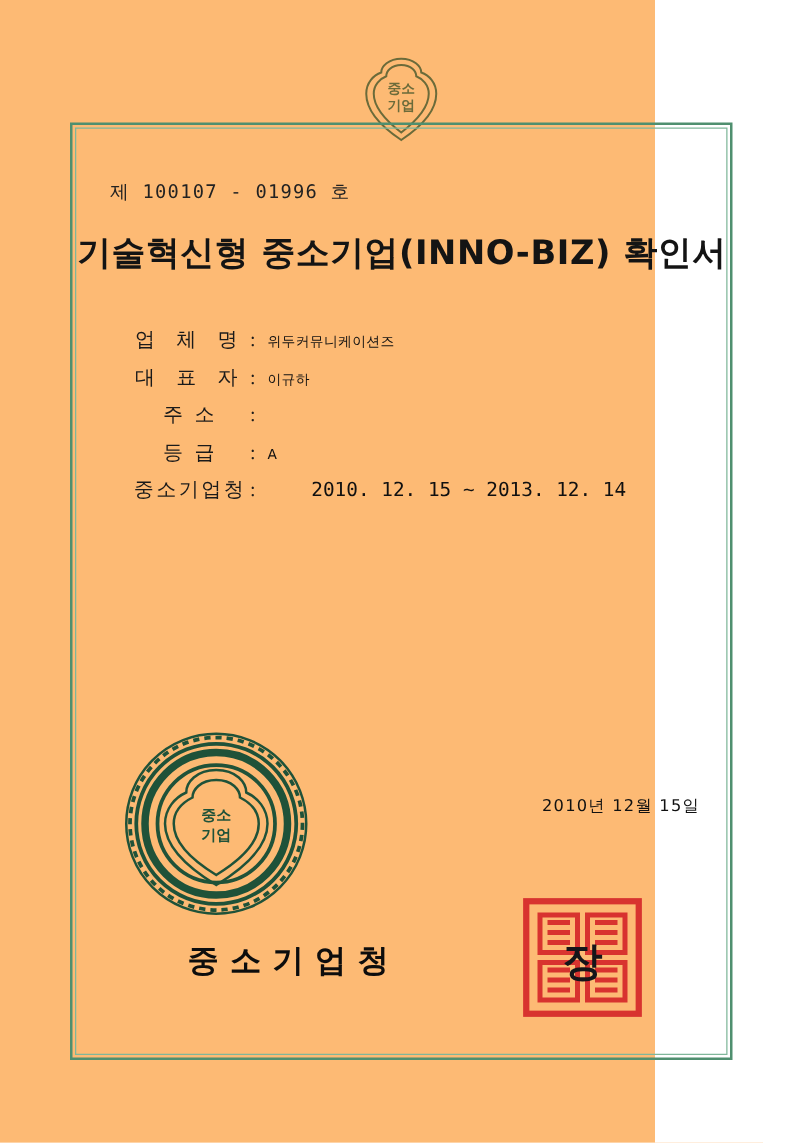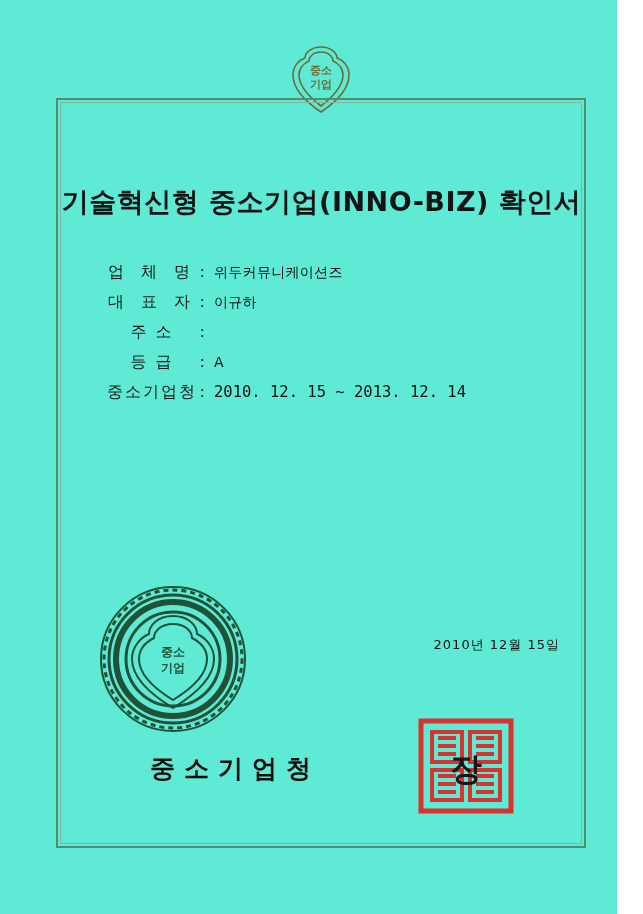--- a/index.html
+++ b/index.html
@@ -13,23 +13,23 @@
     font-family: "Liberation Serif", serif;
     color: #1b1b1b;
     position: relative;
     overflow: hidden;
   }
 
   .certificate {
     position: absolute;
     left: 0;
     top: 0;
-    width: 617px;
+    width: 524px;
     height: 914px;
-    background: #5eead4;
+    background: #fdba74;
     text-decoration: underline;
   }
 
   
   .frame {
     position: absolute;
     left: 56px;
     top: 98px;
     width: 530px;
     height: 750px;
@@ -100,28 +100,29 @@
     color: #1a1a1a;
     text-align: center;
   }
   .field-label.tight { letter-spacing: 2px; }
   .field-colon {
     flex: 0 0 14px;
     font-size: 16px;
   }
   .field-value {
     font-family: "DejaVu Sans", sans-serif;
-    font-size: 14px;
+    font-size: 11px;
     color: #101010;
     letter-spacing: 0.3px;
   }
   .field-value.mono {
     font-family: "DejaVu Sans Mono", monospace;
     font-size: 15.5px;
     letter-spacing: 0;
+    margin-left: 35px;
   }
 
   .body-text {
     position: absolute;
     left: 96px;
     top: 452px;
     width: 452px;
     font-size: 17.5px;
     line-height: 34px;
     font-family: "DejaVu Sans", sans-serif;
@@ -196,20 +197,21 @@
         <path d="M34 8 C42 8 46 13 46 17 C51 19 56 24 56 31 C56 42 47 52 34 62 C21 52 12 42 12 31 C12 24 17 19 22 17 C22 13 26 8 34 8 Z"></path>
       </g>
       <text x="34" y="30" text-anchor="middle" font-family="DejaVu Sans, sans-serif" font-size="11" fill="#6b6b3a" font-weight="bold">중소</text>
       <text x="34" y="44" text-anchor="middle" font-family="DejaVu Sans, sans-serif" font-size="11" fill="#6b6b3a" font-weight="bold">기업</text>
     </svg>
   </div>
 
   <div class="frame"></div>
   <div class="frame-inner"></div>
 
+  <div class="doc-number">제 100107 - 01996 호</div>
 
   <div class="doc-title">기술혁신형 중소기업(INNO-BIZ) 확인서</div>
 
   <div class="fields">
     <div class="field-row">
       <span class="field-label">업 체 명</span>
       <span class="field-colon">:</span>
       <span class="field-value">위두커뮤니케이션즈</span>
     </div>
     <div class="field-row">

